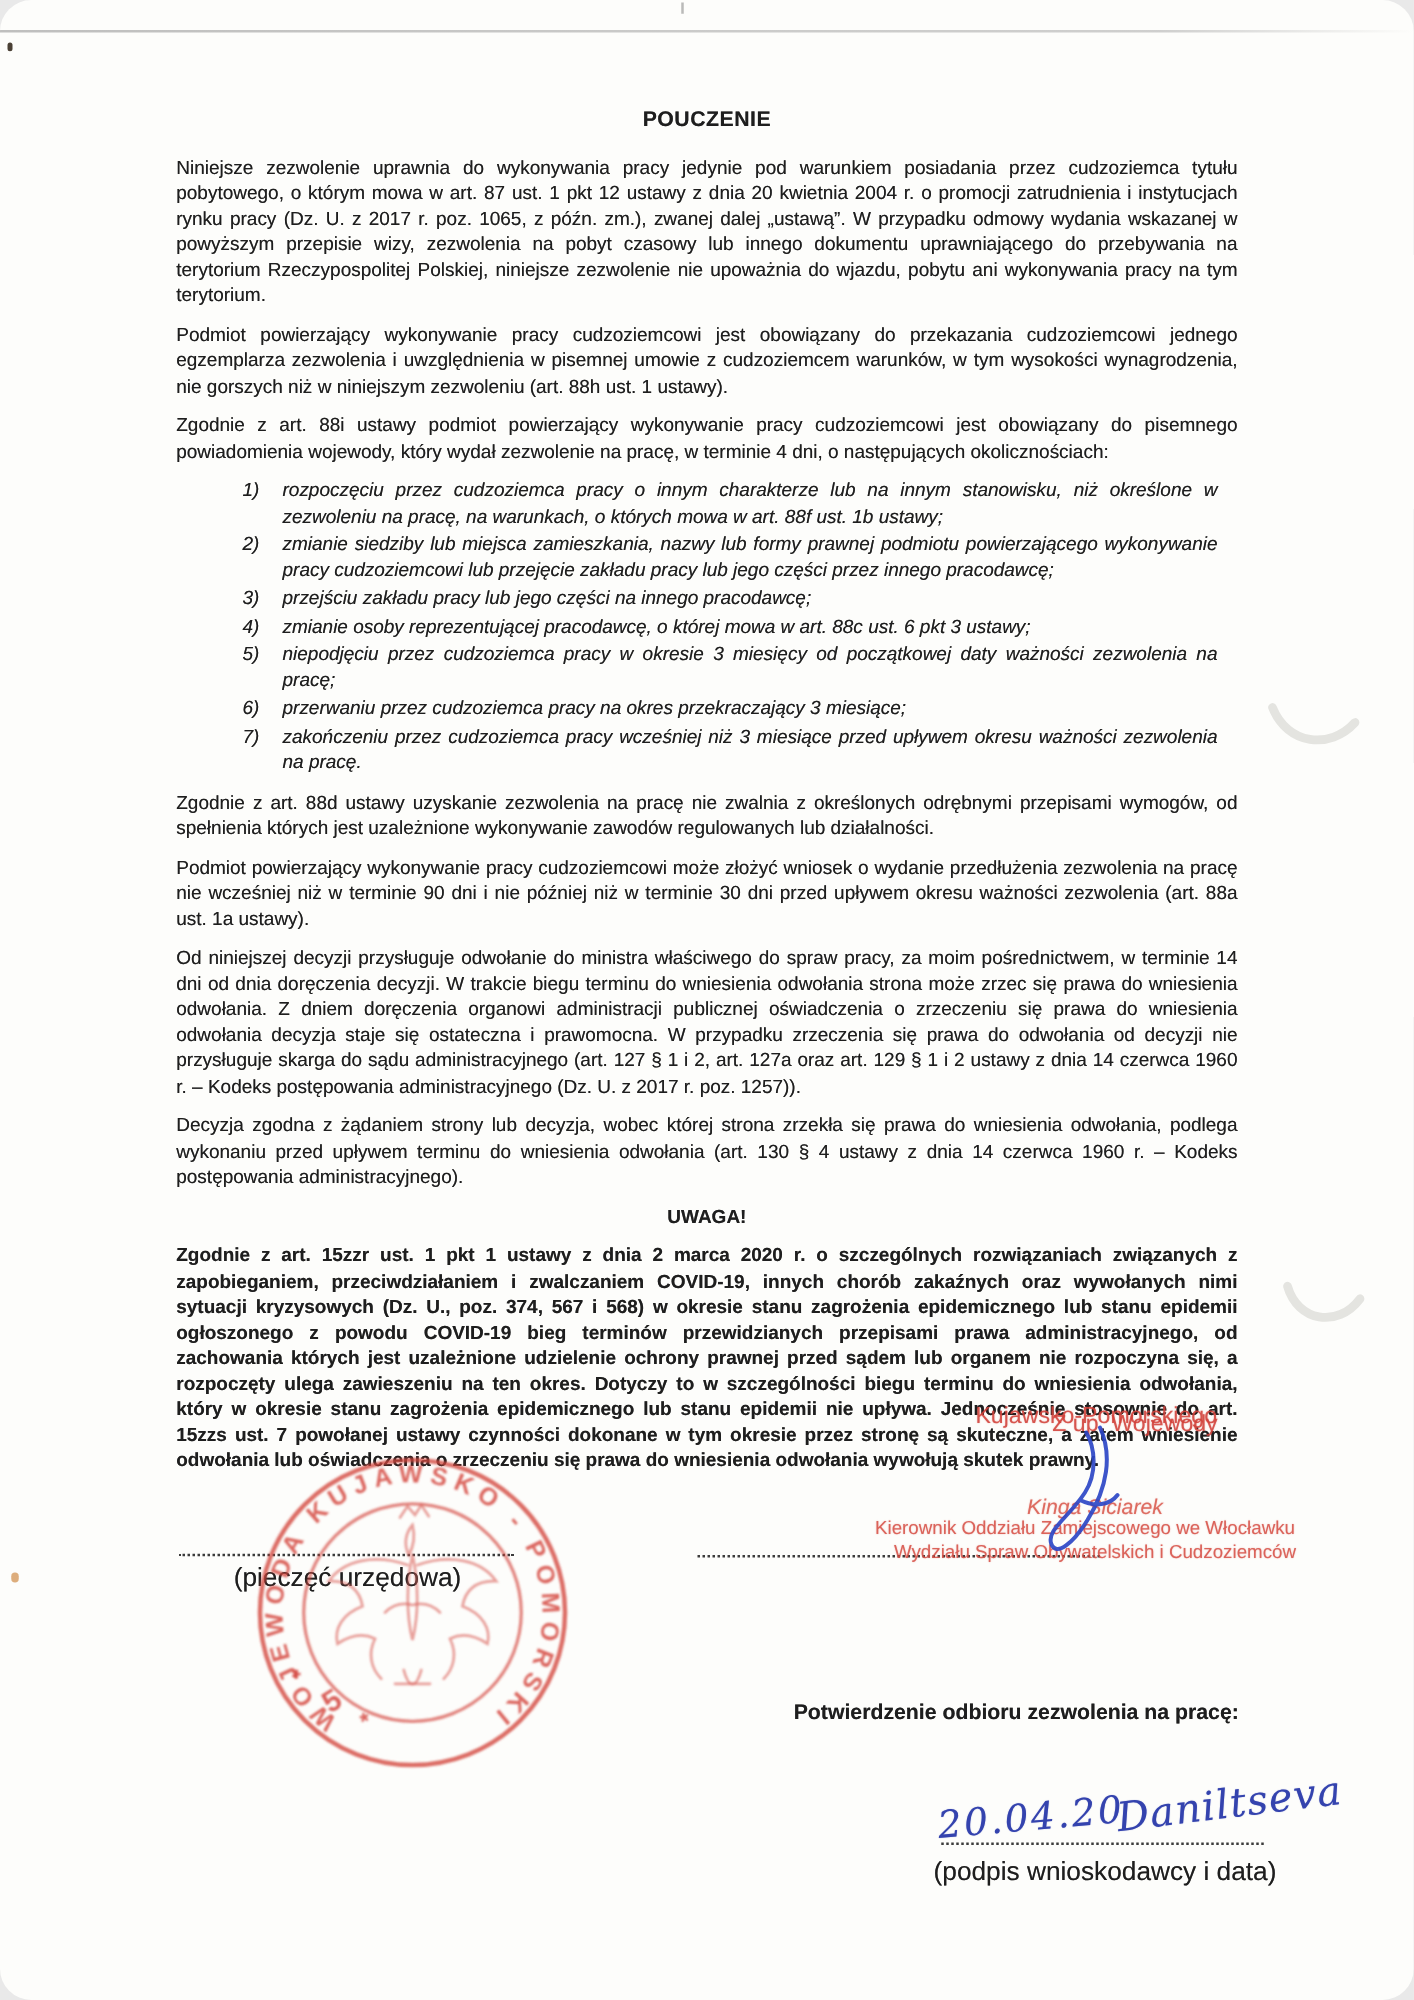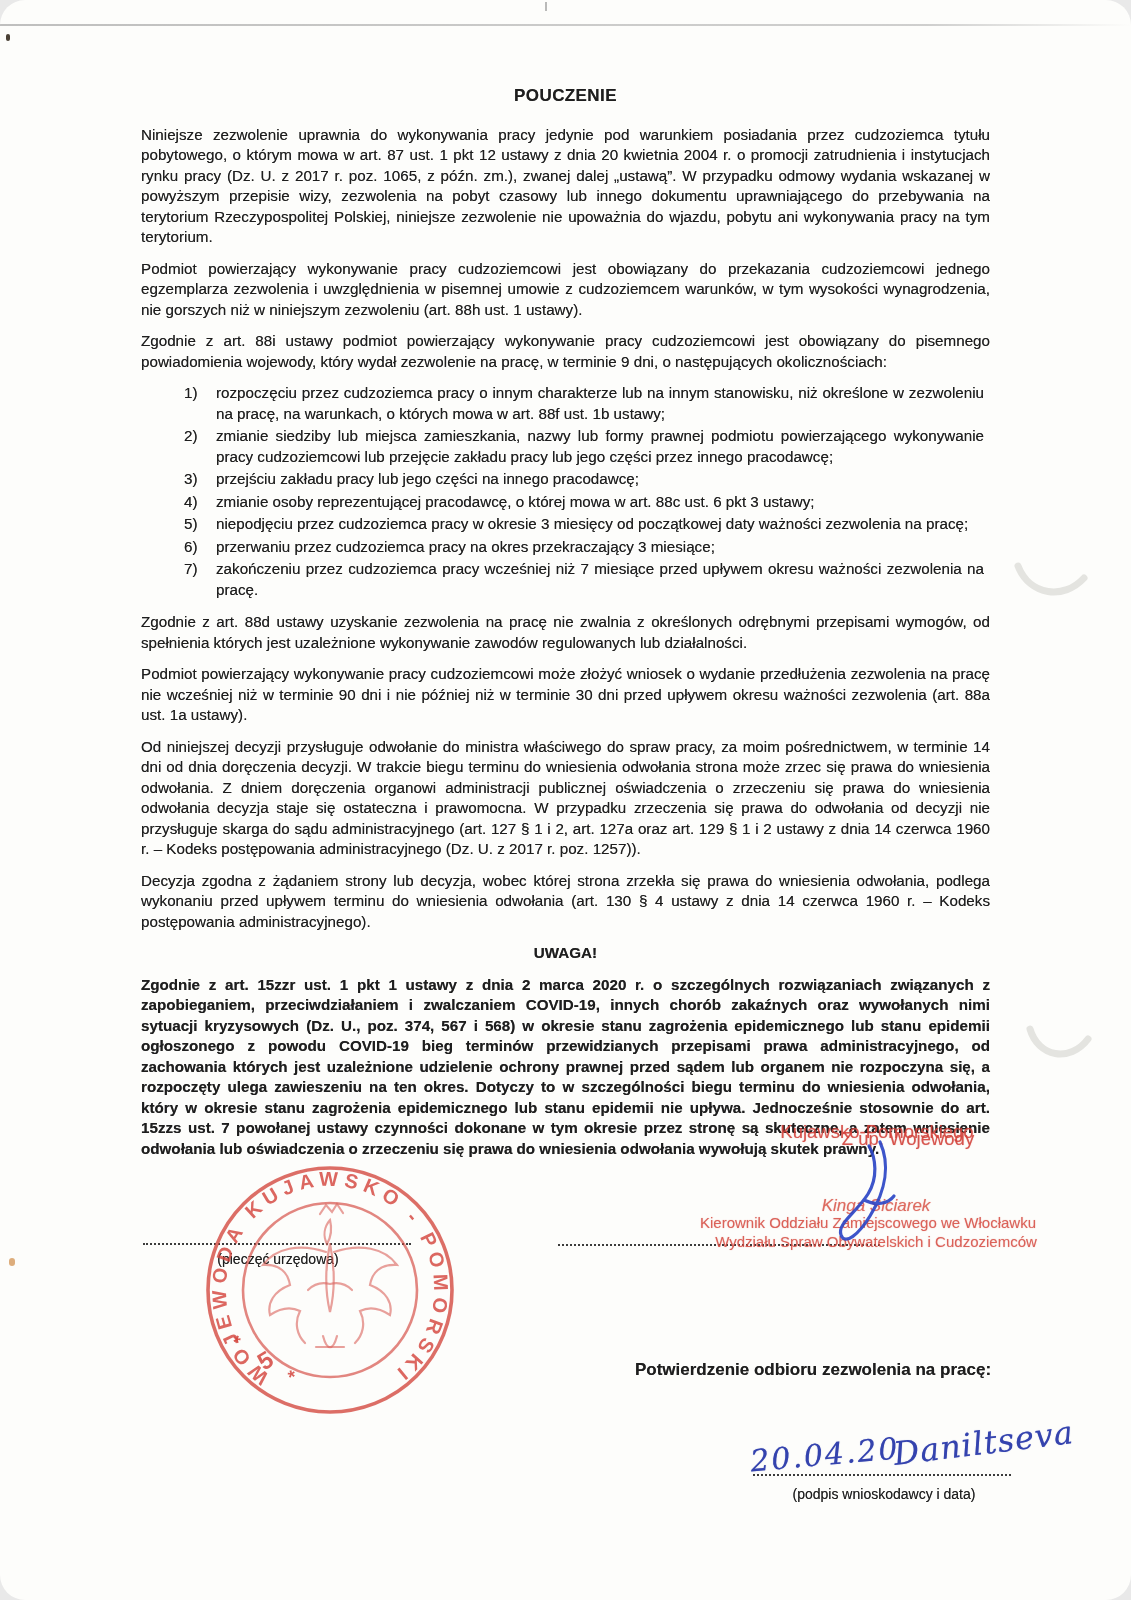--- a/index.html
+++ b/index.html
@@ -10,27 +10,27 @@
   }
   
   .content {
     position:absolute; left:141px; top:86px; width:849px;
     font-size:15.2px; line-height:20.5px; text-align:justify;
     text-shadow:0 0 .35px rgba(30,30,30,.65);
   }
   .doc-title { text-align:center; font-weight:bold; font-size:17px; letter-spacing:.4px; margin:0 0 18px; }
   .content p { margin:0 0 11px; }
   ol.obligations { list-style:none; margin:3px 0 12px; padding:0; counter-reset:it; }
-  ol.obligations li { position:relative; padding-left:69px; counter-increment:it; margin:0 6px 2px; }
+  ol.obligations li { position:relative; padding-left:69px; counter-increment:it; margin:0 16px 2px;font-style:italic; }
   ol.obligations li::before { content:counter(it) ")"; position:absolute; left:37px; }
   .warning-heading { text-align:center; font-weight:bold; margin:6px 0 12px; }
   .covid { font-weight:bold; }
   
   .dotted { position:absolute; height:0; border-bottom:2.6px dotted #3c3c3c; }
-  .cap { position:absolute; font-size:14px; white-space:nowrap; transform:translateX(-50%); text-shadow:0 0 .35px rgba(30,30,30,.6); }
+  .cap { position:absolute; font-size:21px; white-space:nowrap; transform:translateX(-50%); text-shadow:0 0 .35px rgba(30,30,30,.6); }
   .red-line { position:absolute; white-space:nowrap; transform:translateX(-50%);
               color:rgba(210,66,58,.84); text-shadow:0 0 1.1px rgba(210,66,58,.45); z-index:3; }
   .rs-1 { font-size:18.5px; }
   .rs-name { font-size:17px; font-style:italic; color:rgba(216,84,72,.78); }
   .rs-role { font-size:15px; color:rgba(214,76,66,.8); }
   .confirm-heading { position:absolute; left:593px; top:1360px; width:440px; text-align:center;
                      font-weight:bold; font-size:17px; text-shadow:0 0 .35px rgba(30,30,30,.65); }
   .hand { position:absolute; font-family:"DejaVu Serif", serif; font-style:italic;
           color:#3443ae; text-shadow:0 0 .8px rgba(52,67,174,.55); white-space:nowrap; z-index:4; }
   .hand-date { left:750px; top:1437px; font-size:30px; transform:rotate(-5deg); letter-spacing:2px; }
@@ -60,30 +60,30 @@
   </svg>
   <svg class="curl" style="left:1022px; top:1015px;" width="78" height="56">
     <path d="M8,14 C16,42 48,48 66,24" fill="none" stroke="#e4e4e0" stroke-width="7" stroke-linecap="round"></path>
   </svg>
 
   <div class="content">
     <h1 class="doc-title">POUCZENIE</h1>
 
     <p>Niniejsze zezwolenie uprawnia do wykonywania pracy jedynie pod warunkiem posiadania przez cudzoziemca tytułu pobytowego, o którym mowa w art. 87 ust. 1 pkt 12 ustawy z dnia 20 kwietnia 2004 r. o promocji zatrudnienia i instytucjach rynku pracy (Dz. U. z 2017 r. poz. 1065, z późn. zm.), zwanej dalej „ustawą”. W przypadku odmowy wydania wskazanej  w powyższym przepisie wizy, zezwolenia na pobyt czasowy lub innego dokumentu uprawniającego do przebywania na terytorium Rzeczypospolitej Polskiej, niniejsze zezwolenie nie upoważnia do wjazdu, pobytu ani wykonywania pracy na tym terytorium.</p>
     <p>Podmiot powierzający wykonywanie pracy cudzoziemcowi jest obowiązany do przekazania cudzoziemcowi jednego egzemplarza zezwolenia i uwzględnienia w pisemnej umowie z cudzoziemcem warunków, w tym wysokości wynagrodzenia, nie gorszych niż w niniejszym zezwoleniu (art. 88h ust. 1 ustawy).</p>
-    <p>Zgodnie z art. 88i ustawy podmiot powierzający wykonywanie pracy cudzoziemcowi jest obowiązany do pisemnego powiadomienia wojewody, który wydał zezwolenie na pracę, w terminie 9 dni, o następujących okolicznościach:</p>
+    <p>Zgodnie z art. 88i ustawy podmiot powierzający wykonywanie pracy cudzoziemcowi jest obowiązany do pisemnego powiadomienia wojewody, który wydał zezwolenie na pracę, w terminie 4 dni, o następujących okolicznościach:</p>
 
     <ol class="obligations">
       <li>rozpoczęciu przez cudzoziemca pracy o innym charakterze lub na innym stanowisku, niż określone w zezwoleniu na pracę, na warunkach, o których mowa w art. 88f ust. 1b ustawy;</li>
       <li>zmianie siedziby lub miejsca zamieszkania, nazwy lub formy prawnej podmiotu powierzającego wykonywanie pracy cudzoziemcowi lub przejęcie zakładu pracy lub jego części przez innego pracodawcę;</li>
       <li>przejściu zakładu pracy lub jego części na innego pracodawcę;</li>
       <li>zmianie osoby reprezentującej pracodawcę, o której mowa w art. 88c ust. 6 pkt 3 ustawy;</li>
       <li>niepodjęciu przez cudzoziemca pracy w okresie 3 miesięcy od początkowej daty ważności zezwolenia na pracę;</li>
       <li>przerwaniu przez cudzoziemca pracy na okres przekraczający 3 miesiące;</li>
-      <li>zakończeniu przez cudzoziemca pracy wcześniej niż 7 miesiące przed upływem okresu ważności zezwolenia na pracę.</li>
+      <li>zakończeniu przez cudzoziemca pracy wcześniej niż 3 miesiące przed upływem okresu ważności zezwolenia na pracę.</li>
     </ol>
 
     <p>Zgodnie z art. 88d ustawy uzyskanie zezwolenia na pracę nie zwalnia z określonych odrębnymi przepisami wymogów, od spełnienia których jest uzależnione wykonywanie zawodów regulowanych lub działalności.</p>
     <p>Podmiot powierzający wykonywanie pracy cudzoziemcowi może złożyć wniosek o wydanie przedłużenia zezwolenia na pracę nie wcześniej niż w terminie 90 dni i nie później niż w terminie 30 dni przed upływem okresu ważności zezwolenia (art. 88a ust. 1a ustawy).</p>
     <p>Od niniejszej decyzji przysługuje odwołanie do ministra właściwego do spraw pracy, za moim pośrednictwem, w terminie 14 dni od dnia doręczenia decyzji. W trakcie biegu terminu do wniesienia odwołania strona może zrzec się prawa do wniesienia odwołania. Z dniem doręczenia organowi administracji publicznej oświadczenia o zrzeczeniu się prawa do wniesienia odwołania decyzja staje się ostateczna i prawomocna. W przypadku zrzeczenia się prawa do odwołania od decyzji nie przysługuje skarga do sądu administracyjnego (art. 127 § 1 i 2, art. 127a oraz art. 129 § 1 i 2 ustawy z dnia 14 czerwca 1960 r. – Kodeks postępowania administracyjnego (Dz. U. z 2017 r. poz. 1257)).</p>
     <p>Decyzja zgodna z żądaniem strony lub decyzja, wobec której strona zrzekła się prawa do wniesienia odwołania, podlega wykonaniu przed upływem terminu do wniesienia odwołania (art. 130 § 4 ustawy z dnia 14 czerwca 1960 r. – Kodeks postępowania administracyjnego).</p>
 
     <p class="warning-heading">UWAGA!</p>
 
     <p class="covid">Zgodnie z art. 15zzr ust. 1 pkt 1 ustawy z dnia 2 marca 2020 r. o szczególnych rozwiązaniach związanych z zapobieganiem, przeciwdziałaniem i zwalczaniem COVID-19, innych chorób zakaźnych oraz wywołanych nimi sytuacji kryzysowych (Dz. U., poz. 374, 567 i 568) w okresie stanu zagrożenia epidemicznego lub stanu epidemii ogłoszonego z powodu COVID-19 bieg terminów przewidzianych przepisami prawa administracyjnego, od zachowania których jest uzależnione udzielenie ochrony prawnej przed sądem lub organem nie rozpoczyna się, a rozpoczęty ulega zawieszeniu na ten okres. Dotyczy to w szczególności biegu terminu do wniesienia odwołania, który w okresie stanu zagrożenia epidemicznego lub stanu epidemii nie upływa. Jednocześnie stosownie do art. 15zzs ust. 7 powołanej ustawy czynności dokonane w tym okresie przez stronę są skuteczne, a zatem wniesienie odwołania lub oświadczenia o zrzeczeniu się prawa do wniesienia odwołania wywołują skutek prawny.</p>

